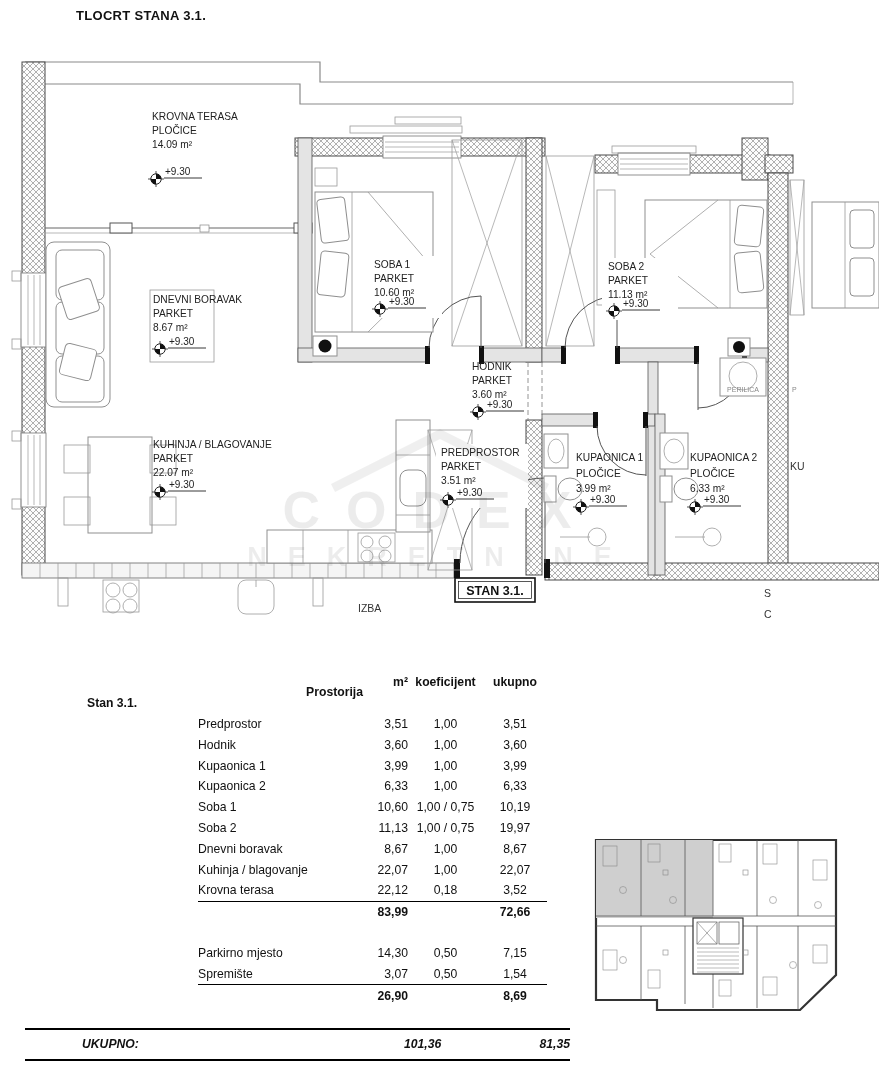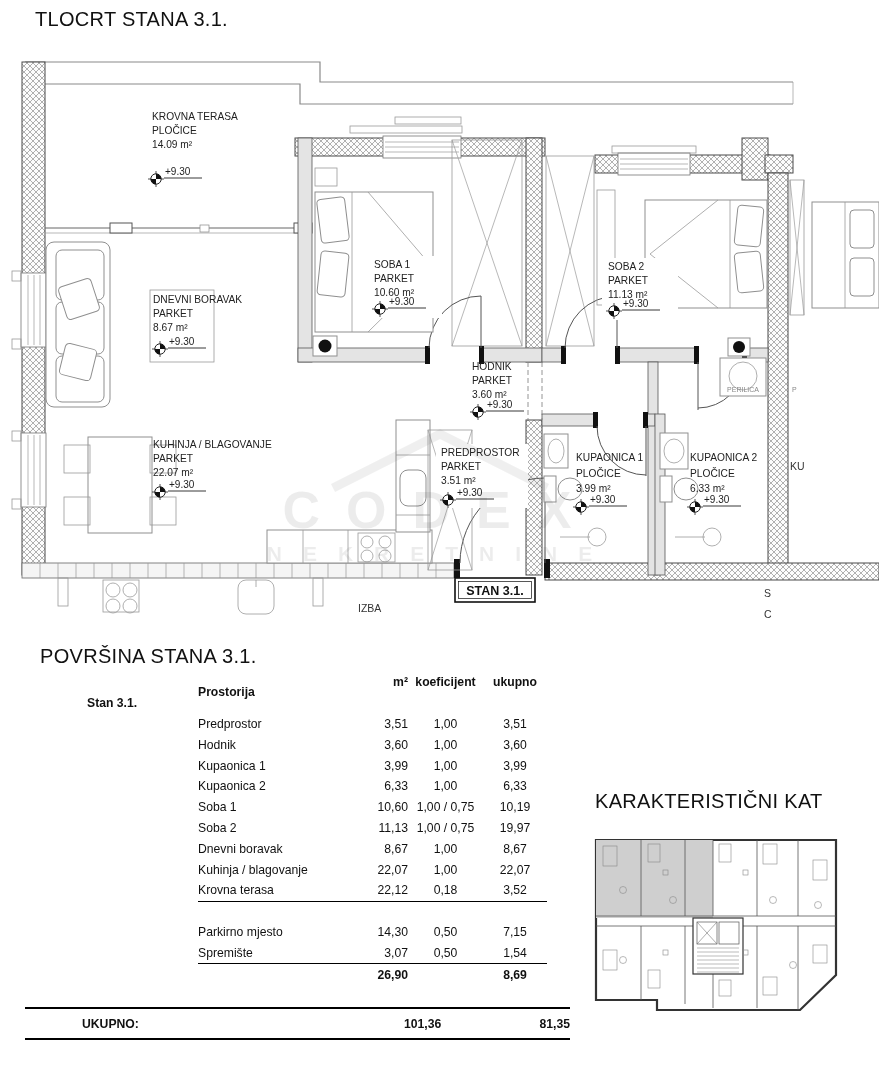--- a/index.html
+++ b/index.html
@@ -1,18 +1,18 @@
 <!DOCTYPE html>
 <html><head>
 <meta charset="utf-8">
 <style>
   html,body{margin:0;padding:0;background:#fff;}
   .page{position:relative;width:879px;height:1080px;background:#fff;overflow:hidden;
         font-family:"Liberation Sans",sans-serif;color:#1a1a1a;}
-  .title{position:absolute;font-size:20px;font-weight:400;letter-spacing:.3px;color:#111;}
+  .title{position:absolute;font-size:13px;font-weight:700;letter-spacing:.3px;color:#111;margin-left:41px;}
   #plan-title{left:35px;top:8px;}
   #table-title{left:40px;top:645px;}
   #keyplan-title{left:595px;top:790px;}
 
   
   .plan-svg{position:absolute;left:0;top:0;}
   .plan-svg text{font-family:"Liberation Sans",sans-serif;}
   .w{fill:url(#xh);stroke:#4a4a4a;stroke-width:1;}
   .iw{fill:#e4e4e4;stroke:#555;stroke-width:.8;}
   .roof{fill:none;stroke:#8a8a8a;stroke-width:1.2;}
@@ -26,36 +26,36 @@
   .lvltxt{font-size:10px;fill:#222;}
   .u{stroke:#222;stroke-width:.9;}
   .tiny{font-size:7px;fill:#888;}
   .part{font-size:10.5px;fill:#333;}
   .tag{font-size:12.5px;font-weight:600;fill:#111;}
 
   
   .watermark{position:absolute;left:130px;top:428px;width:620px;opacity:.08;text-align:center;
              pointer-events:none;color:#222;font-weight:bold;z-index:4;}
   .wm1{font-size:52px;letter-spacing:26px;margin-top:-16px;}
-  .wm2{font-size:21px;letter-spacing:21px;margin-top:2px;}
+  .wm2{font-size:27px;letter-spacing:21px;margin-top:2px;}
 
   
   .tbl{position:absolute;left:30px;top:672px;width:547px;font-size:12.2px;color:#111;z-index:6;}
   .tr{display:flex;align-items:center;height:20.8px;}
   .c1{width:168px;padding-left:57px;box-sizing:border-box;}
   .c2{width:165px;}
   .c3{width:45px;text-align:right;}
   .c4{width:75px;text-align:center;}
   .c5{width:64px;text-align:center;}
   .b{font-weight:bold;}
-  .thead .c2{text-align:left;margin-top:20px;}
+  .thead .c2{text-align:right;margin-top:20px;}
   .rule{border-top:1.6px solid #000;margin-left:168px;width:349px;}
   .gap{height:20px;}
   .total-block{border-top:2.6px solid #000;border-bottom:2.6px solid #000;margin-left:-5px;
-               width:545px;padding:4px 0;margin-top:22px;}
+               width:545px;padding:4px 0;margin-top:22px;font-style:italic;}
   .c3t{width:37px;text-align:right;margin-left:48px;}
   .c4t{width:58px;}
   .c5t{width:72px;text-align:right;}
 
   
   .keyplan-svg{position:absolute;left:593px;top:830px;}
 </style>
 </head>
 <body>
 
@@ -364,21 +364,20 @@
   </svg>
 
   <div class="watermark">
     <svg width="230" height="64" viewBox="0 0 230 64">
       <path d="M8,60 L115,6 L222,60" fill="none" stroke="#444" stroke-width="9"></path>
     </svg>
     <div class="wm1">CODEX</div>
     <div class="wm2">NEKRETNINE</div>
   </div>
 
-  <div class="title" id="table-title">POVRŠINA STANA 3.1.</div>
 
   <div class="tbl">
     <div class="tr thead">
       <span class="c1"></span>
       <span class="c2 b">Prostorija</span>
       <span class="c3 b">m²</span>
       <span class="c4 b">koeficijent</span>
       <span class="c5 b">ukupno</span>
     </div>
     <div class="tr">
@@ -443,20 +442,27 @@
       </div>
     <div class="tr">
         <span class="c1"></span>
         <span class="c2">Krovna terasa</span>
         <span class="c3">22,12</span>
         <span class="c4">0,18</span>
         <span class="c5">3,52</span>
       </div>
 
     <div class="rule"></div>
+    <div class="tr">
+      <span class="c1"></span>
+        <span class="c2"></span>
+      <span class="c3 b">83,99</span>
+        <span class="c4"></span>
+      <span class="c5 b">72,66</span>
+    </div>
 
     <div class="gap"></div>
 
     <div class="tr">
         <span class="c1"></span>
         <span class="c2">Parkirno mjesto</span>
         <span class="c3">14,30</span>
         <span class="c4">0,50</span>
         <span class="c5">7,15</span>
       </div>
@@ -482,21 +488,20 @@
       <div class="tr">
         <span class="c1 b">UKUPNO:</span>
         <span class="c2"></span>
         <span class="c3t b">101,36</span>
         <span class="c4t"></span>
         <span class="c5t b">81,35</span>
       </div>
     </div>
   </div>
 
-  <div class="title" id="keyplan-title">KARAKTERISTIČNI KAT</div>
 
   <svg class="keyplan-svg" width="250" height="190" viewBox="0 0 250 190">
     <path d="M3,10 H243 V145 L207,180 H64 V170 H3 Z" fill="#fff" stroke="#333" stroke-width="2.2"></path>
     <path d="M3,10 H120 V88 H3 Z" fill="#cfcfcf"></path>
     <g stroke="#555" stroke-width="0.8" fill="none">
       <line x1="3" y1="86" x2="243" y2="86"></line>
         <line x1="3" y1="96" x2="243" y2="96"></line>
       <line x1="48" y1="10" x2="48" y2="86"></line>
         <line x1="92" y1="10" x2="92" y2="86"></line>
       <line x1="120" y1="10" x2="120" y2="86"></line>

